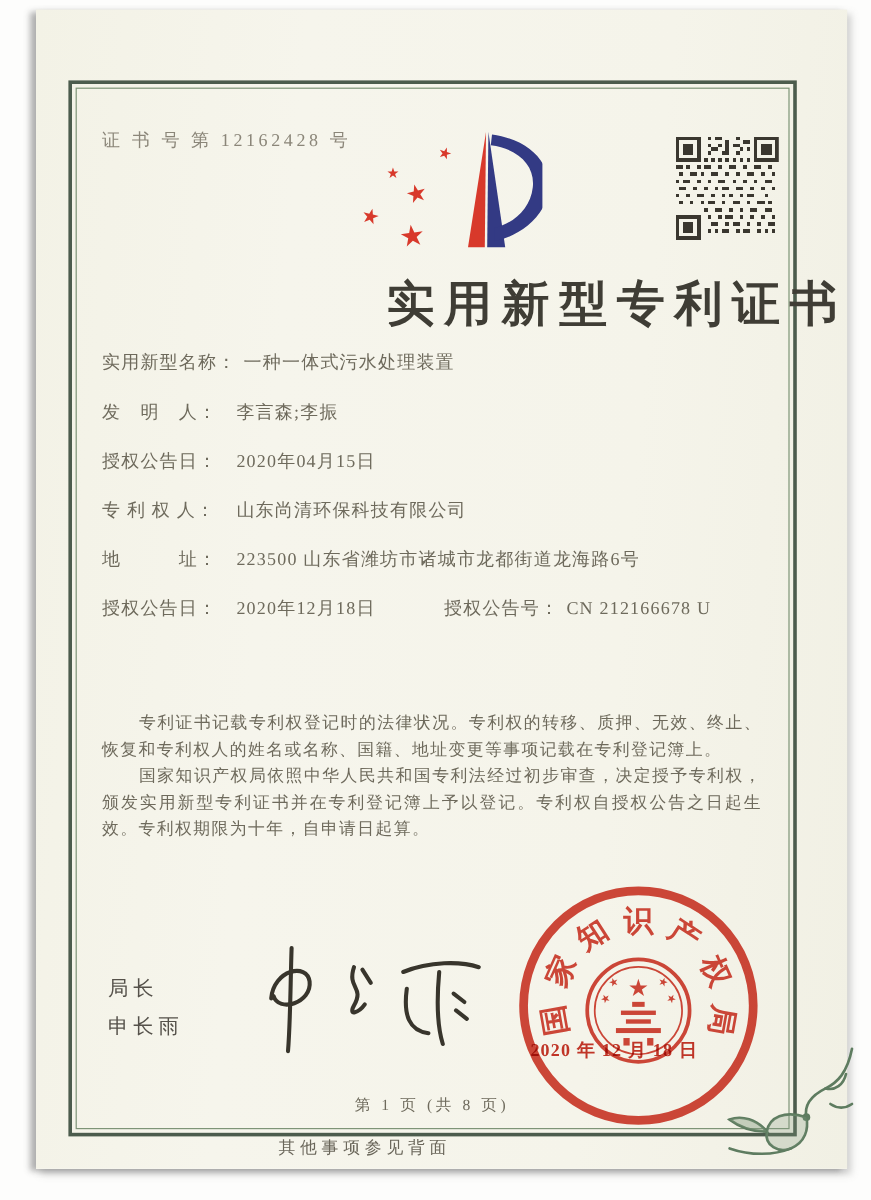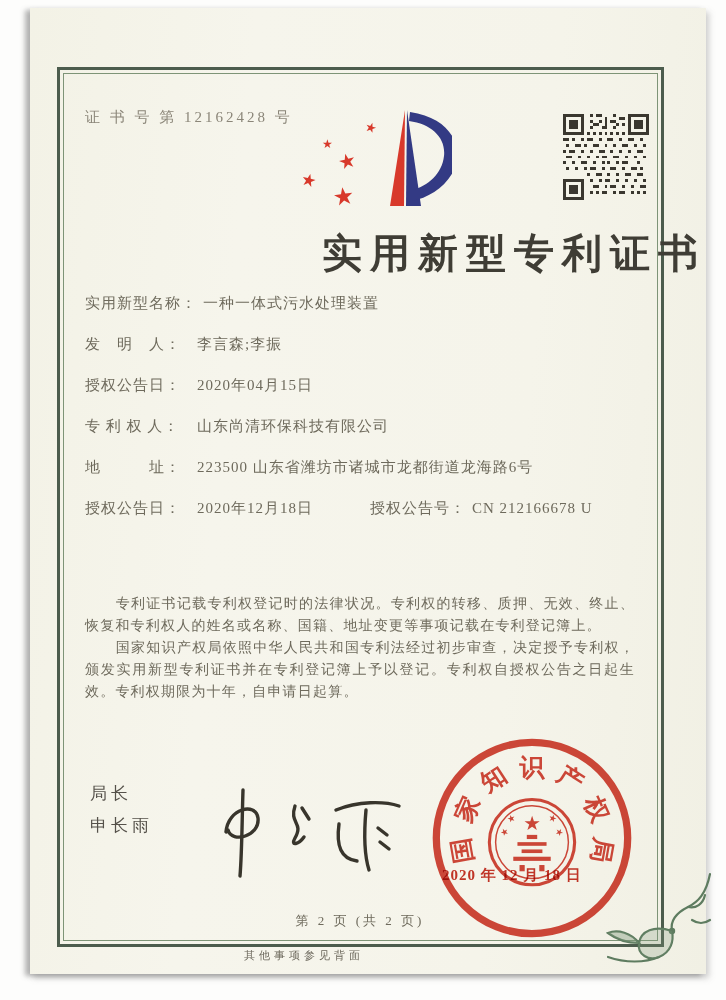--- a/index.html
+++ b/index.html
@@ -17,29 +17,29 @@
   .qr{position:absolute;left:533px;top:106px;width:86px;height:86px;}
   .title{position:absolute;left:0;top:218px;width:676px;text-align:right;
     font-size:40px;font-weight:700;letter-spacing:8px;color:#3f3d35;}
   .fields{position:absolute;left:55px;top:281px;width:545px;color:#6e6a5c;}
   .field-row{margin-bottom:13px;font-size:15px;line-height:28px;letter-spacing:1px;position:relative;}
   .f-label{display:inline-block;min-width:106px;}
   .f-value{margin-left:6px;}
   .grant2{position:absolute;left:285px;top:0;}
   .body-text{position:absolute;left:55px;top:585px;width:550px;color:#6e6a5c;}
   .body-text p{margin:0;font-size:14px;line-height:22px;letter-spacing:1.2px;text-indent:2.2em;text-align:justify;}
-  .director{position:absolute;left:60px;top:770px;color:#55514a;}
+  .director{position:absolute;left:60px;top:800px;color:#55514a;}
   .director div{font-size:17px;line-height:32px;letter-spacing:4px;}
   .signature{position:absolute;left:168px;top:772px;width:210px;height:105px;mix-blend-mode:multiply;}
   .seal{position:absolute;left:398px;top:726px;width:208px;height:208px;mix-blend-mode:multiply;opacity:.95;}
   .seal-date{position:absolute;left:412px;top:858px;font-size:15px;font-weight:700;color:#c8372a;
     letter-spacing:1px;mix-blend-mode:multiply;}
   .page-info{position:absolute;left:0;top:904px;width:660px;text-align:center;font-size:13px;
     letter-spacing:3px;color:#6e6a5c;}
-  .footer-note{position:absolute;left:0;top:940px;width:548px;text-align:center;font-size:11px;
+  .footer-note{position:absolute;left:0;top:940px;width:548px;text-align:center;font-size:14px;
     letter-spacing:4px;color:#6a665a;}
   .ornament{position:absolute;left:570px;top:860px;width:118px;height:98px;}
   svg text.star{font-family:"DejaVu Sans",sans-serif;}
 </style>
 </head>
 <body>
 
 <div class="stage">
   <div class="paper">
 
@@ -157,21 +157,21 @@
         <rect x="86" y="104" width="28" height="3.5"></rect>
         <rect x="90" y="111" width="20" height="3.5"></rect>
         <rect x="82" y="118" width="36" height="4"></rect>
         <rect x="88" y="126" width="5" height="6"></rect>
         <rect x="107" y="126" width="5" height="6"></rect>
       </g>
     </svg>
 
     <div class="seal-date">2020 年 12 月 18 日</div>
 
-    <div class="page-info">第 2 页 (共 2 页)</div>
+    <div class="page-info">第 1 页 (共 8 页)</div>
     <div class="footer-note">其他事项参见背面</div>
 
     <svg class="ornament" viewBox="0 0 118 98">
       <g fill="none" stroke="#5e7c60" stroke-width="2.2" stroke-linecap="round">
         <path d="M110,6 C106,26 98,34 88,39 C76,45 70,53 72,63"></path>
         <path d="M88,39 C96,41 103,36 105,27"></path>
         <path d="M72,63 C54,57 41,63 39,75 C37,87 49,93 59,89 C71,84 74,73 72,63 Z"></path>
         <path d="M59,89 C45,95 25,95 8,89"></path>
         <path d="M39,75 C31,65 18,61 8,65 C16,71 27,75 39,75 Z"></path>
         <path d="M92,52 C98,56 104,56 110,52"></path>

